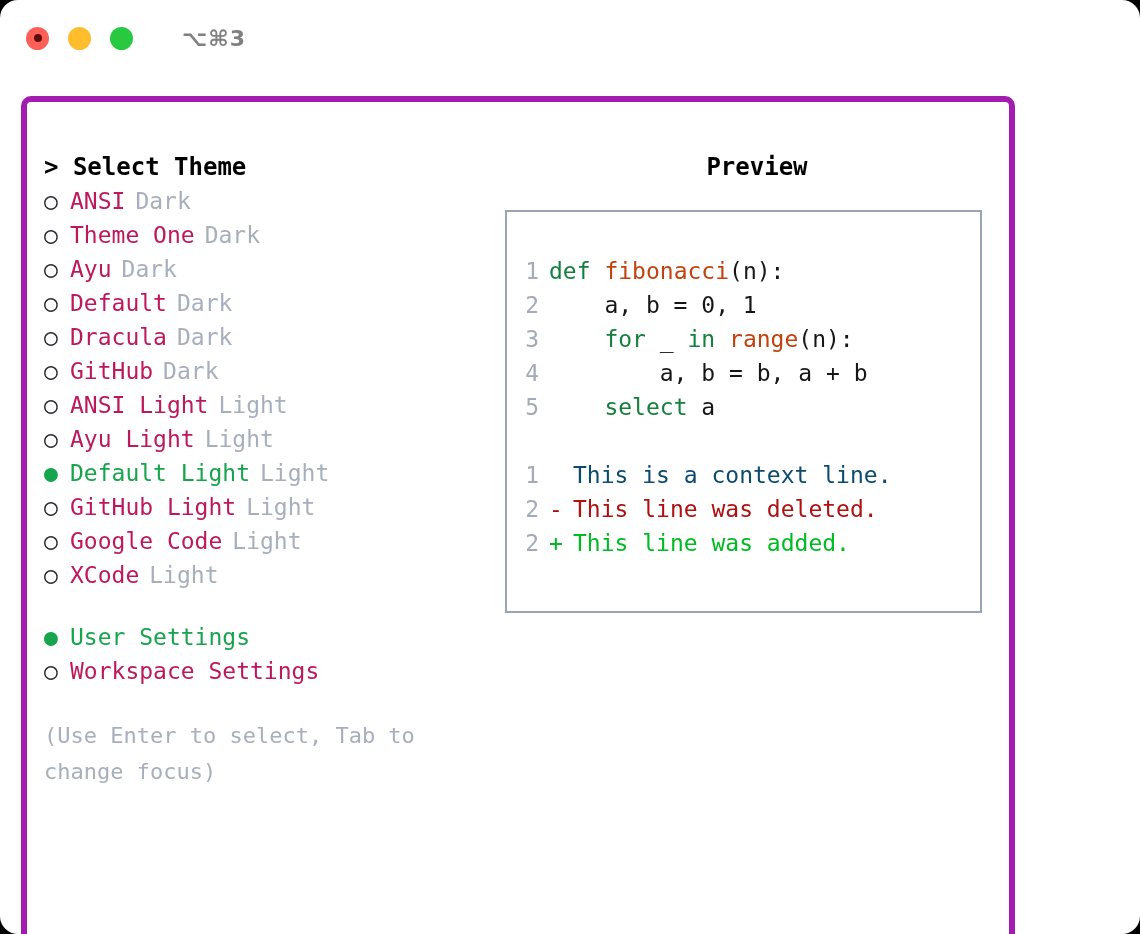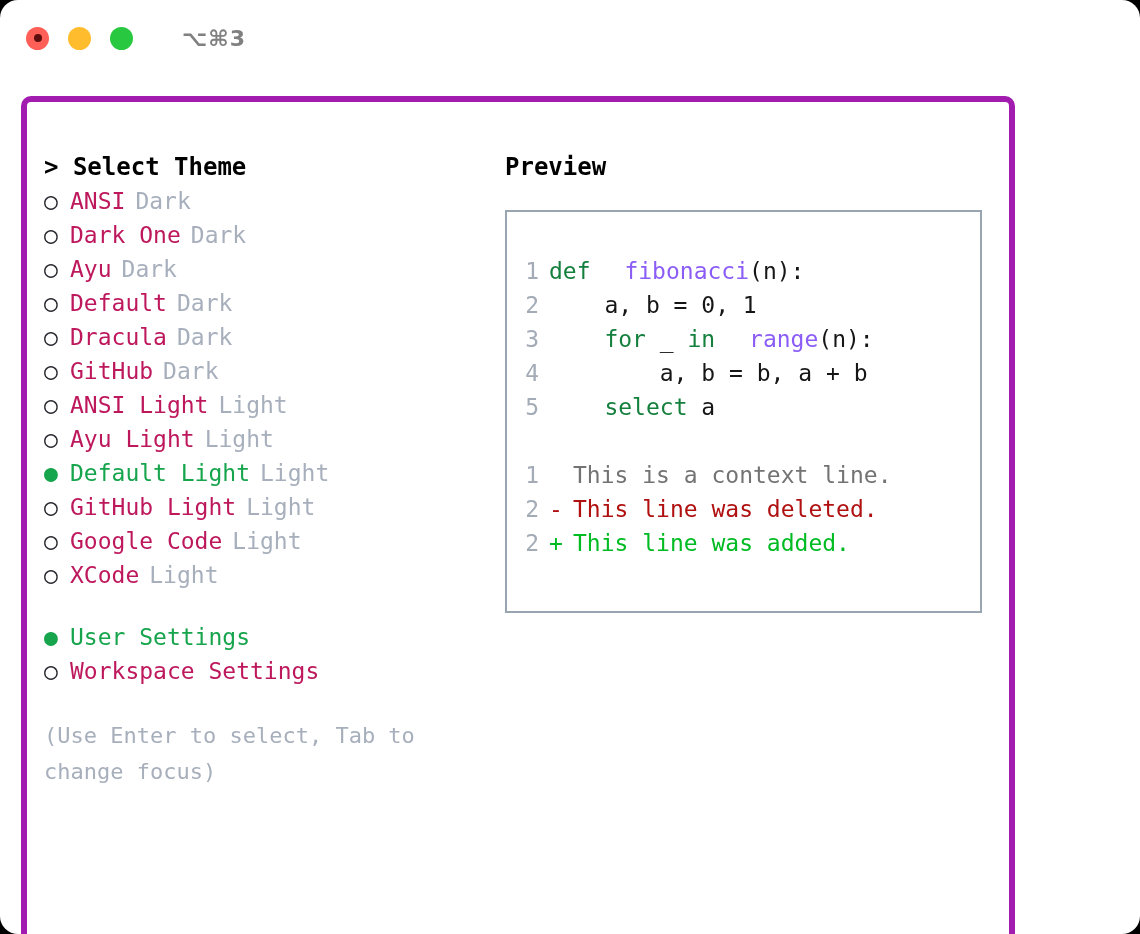--- a/index.html
+++ b/index.html
@@ -158,20 +158,21 @@
     flex: 1;
     padding: 48px 0 0 0;
     box-sizing: border-box;
   }
   .preview-header {
     font-size: 24px;
     font-weight: bold;
     color: #000000;
     line-height: 34px;
     margin-left: 0;
+    text-align: center;
   }
   .preview-box {
     margin-top: 26px;
     width: 477px;
     height: 403px;
     border: 2px solid #9aa5b2;
     box-sizing: border-box;
     background: #ffffff;
     padding: 42px 0 0 0;
   }
@@ -187,26 +188,26 @@
     width: 42px;
     flex: 0 0 42px;
     text-align: right;
     color: #a3abb7;
     padding-right: 10px;
     box-sizing: border-box;
   }
   .code-body { color: #161616; }
 
   .kw  { color: #15803d; }
-  .fn  { color: #8b5cf6; margin-left: 20px; }
+  .fn  { color: #c2410c; }
   .pl  { color: #161616; }
 
   .spacer-line { height: 34px; }
 
-  .diff-ctx  { color: #737373; }
+  .diff-ctx  { color: #0c4a6e; }
   .diff-del  { color: #b01010; }
   .diff-add  { color: #00bb22; }
   .sign {
     width: 24px;
     flex: 0 0 24px;
     text-align: left;
     box-sizing: border-box;
   }
 </style>
 </head>
@@ -227,21 +228,21 @@
 
   <div class="panel">
     <div class="panel-inner">
 
       <div class="left-col">
 
         <div class="section-header">&gt; Select Theme</div>
 
         <ul class="opt-list" id="theme-list">
             <li class="opt-row"><span class="marker">○</span><span class="opt-name">ANSI</span><span class="opt-cat">Dark</span></li>
-            <li class="opt-row"><span class="marker">○</span><span class="opt-name">Dark One</span><span class="opt-cat">Dark</span></li>
+            <li class="opt-row"><span class="marker">○</span><span class="opt-name">Theme One</span><span class="opt-cat">Dark</span></li>
             <li class="opt-row"><span class="marker">○</span><span class="opt-name">Ayu</span><span class="opt-cat">Dark</span></li>
             <li class="opt-row"><span class="marker">○</span><span class="opt-name">Default</span><span class="opt-cat">Dark</span></li>
             <li class="opt-row"><span class="marker">○</span><span class="opt-name">Dracula</span><span class="opt-cat">Dark</span></li>
             <li class="opt-row"><span class="marker">○</span><span class="opt-name">GitHub</span><span class="opt-cat">Dark</span></li>
             <li class="opt-row"><span class="marker">○</span><span class="opt-name">ANSI Light</span><span class="opt-cat">Light</span></li>
             <li class="opt-row"><span class="marker">○</span><span class="opt-name">Ayu Light</span><span class="opt-cat">Light</span></li>
             <li class="opt-row selected"><span class="marker">●</span><span class="opt-name">Default Light</span><span class="opt-cat">Light</span></li>
             <li class="opt-row"><span class="marker">○</span><span class="opt-name">GitHub Light</span><span class="opt-cat">Light</span></li>
             <li class="opt-row"><span class="marker">○</span><span class="opt-name">Google Code</span><span class="opt-cat">Light</span></li>
             <li class="opt-row"><span class="marker">○</span><span class="opt-name">XCode</span><span class="opt-cat">Light</span></li>

